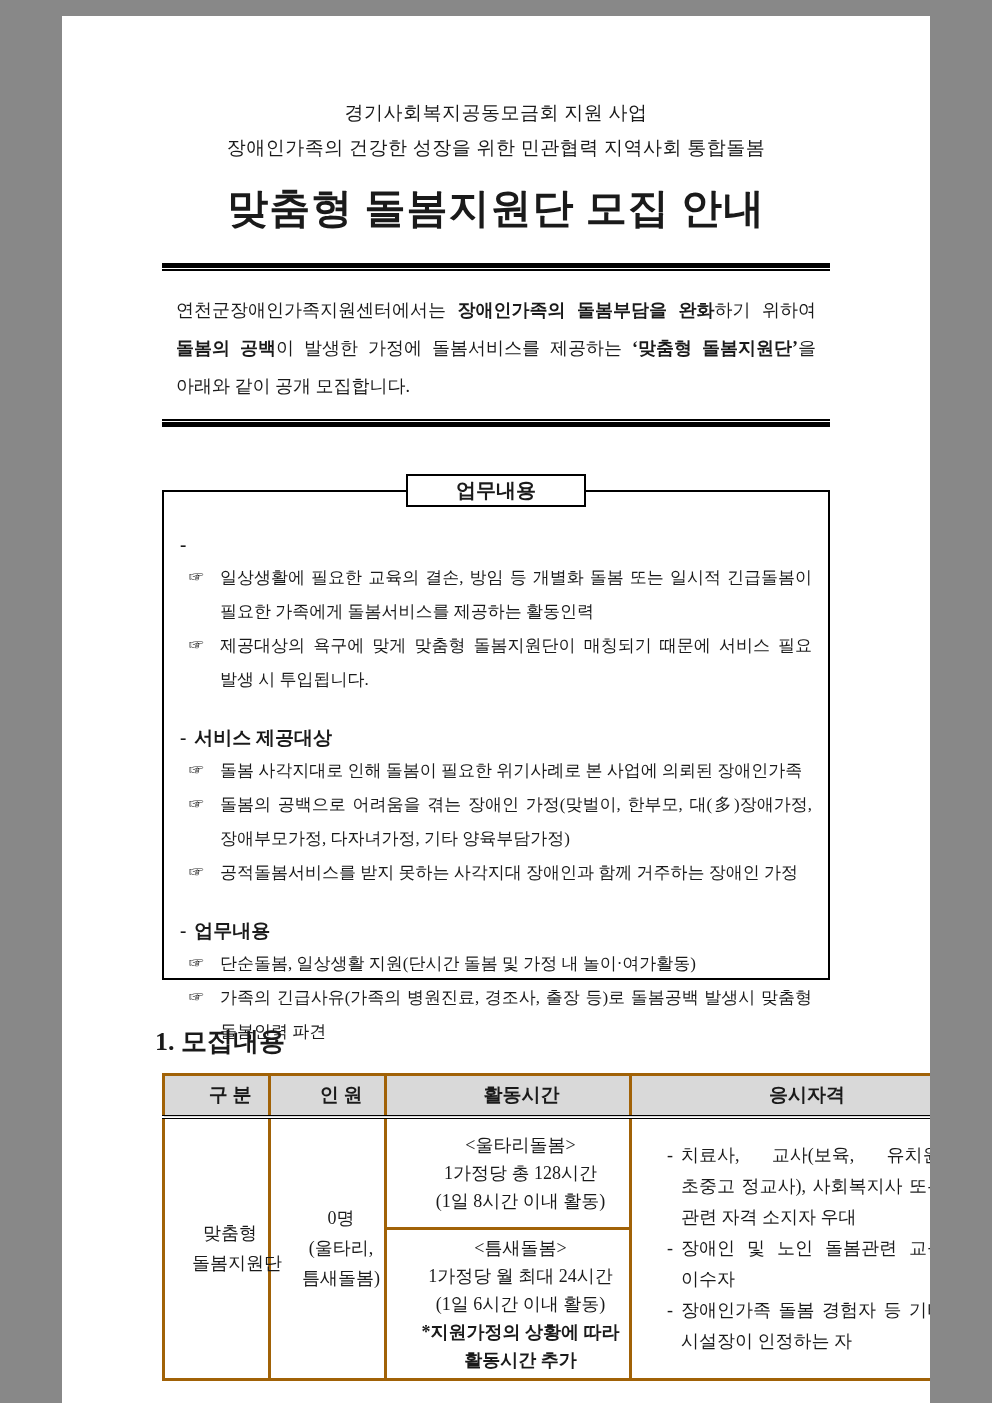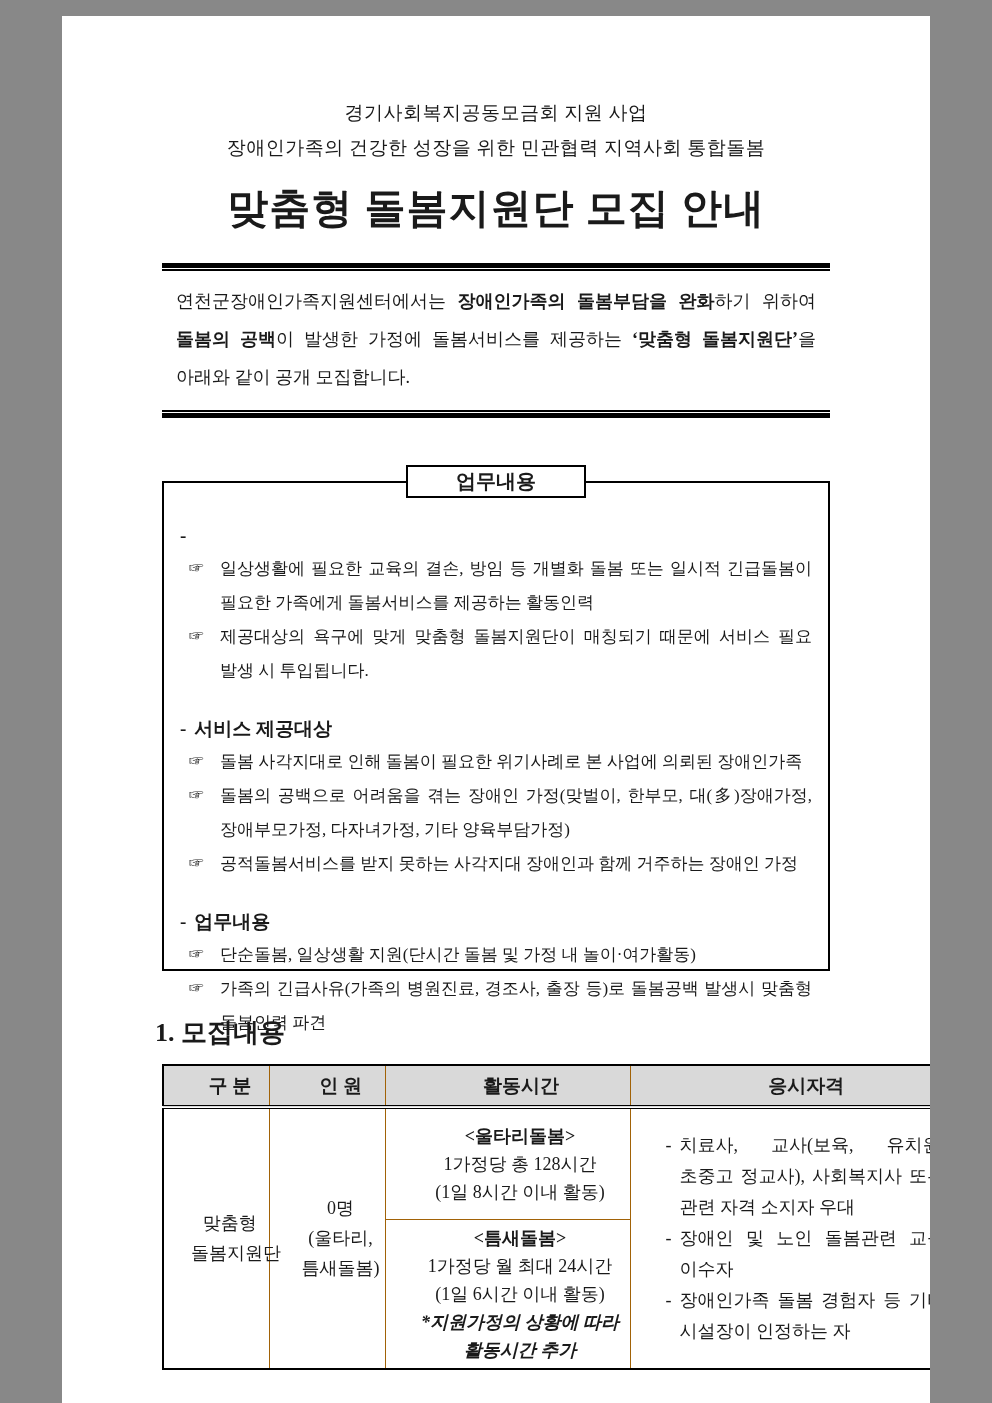--- a/index.html
+++ b/index.html
@@ -19,21 +19,21 @@
   .hdr-line2 { margin-top: 9px;  text-align: center; font-size: 19px; letter-spacing: .5px; }
   .doc-title { margin-top: 20px; text-align: center; font-size: 41px; font-weight: 700; letter-spacing: 1px; }
 
   
   .rule-top    { margin: 27px 100px 0; height: 8px; border-top: 5px solid #000; border-bottom: 2px solid #000; }
   .rule-bottom { margin: 0 100px;      height: 8px; border-top: 2px solid #000; border-bottom: 5px solid #000; }
 
   
   .intro {
     margin: 0 100px;
-    padding: 11px 14px 14px;
+    padding: 20px 14px 14px;
     font-size: 18px;
     line-height: 38px;
     text-align: justify;
   }
   .b { font-weight: 700; }
 
   
   .duty-wrap { position: relative; margin: 63px 100px 0; }
   .duty-label {
     position: absolute; top: -16px; left: 50%; transform: translateX(-50%);
@@ -57,33 +57,33 @@
   .recruit-heading { margin: 44px 93px 0; font-size: 26px; font-weight: 700; }
 
   table.recruit {
     width: 793px;
     margin: 14px 100px 0;
     border-collapse: collapse;
     table-layout: fixed;
     border: 2px solid #000;
     font-size: 18px;
   }
-  table.recruit th, table.recruit td { border: 1px solid #a16207; padding-left: 27px; }
+  table.recruit th, table.recruit td { border: 3px solid #a16207; padding-left: 27px; }
   table.recruit th {
     height: 42px;
     background: #d9d9d9;
     font-size: 19px; font-weight: 700;
     border-bottom: 4px double #000;
   }
   td.cell-center { text-align: center; vertical-align: middle; line-height: 30px; }
   tr.row-a1 td { height: 112px; }
   tr.row-a2 td { height: 142px; }
   .act-cell { text-align: center; vertical-align: middle; line-height: 28px; padding: 4px 2px; }
-  .act-title { font-weight: 700; }
-  .act-note { font-weight: 700; font-style: italic; }
+  .act-title { font-weight: 400; }
+  .act-note { font-weight: 700; }
   td.quals { vertical-align: middle; padding: 8px 10px 8px 8px; }
   .qual-item { display: flex; font-size: 18px; line-height: 31px; }
   .qual-item .mk { flex: none; width: 22px; text-align: center; }
   .qual-item .txt { flex: 1; text-align: justify; }
 </style>
 </head>
 <body>
 
 <div class="page">
 

